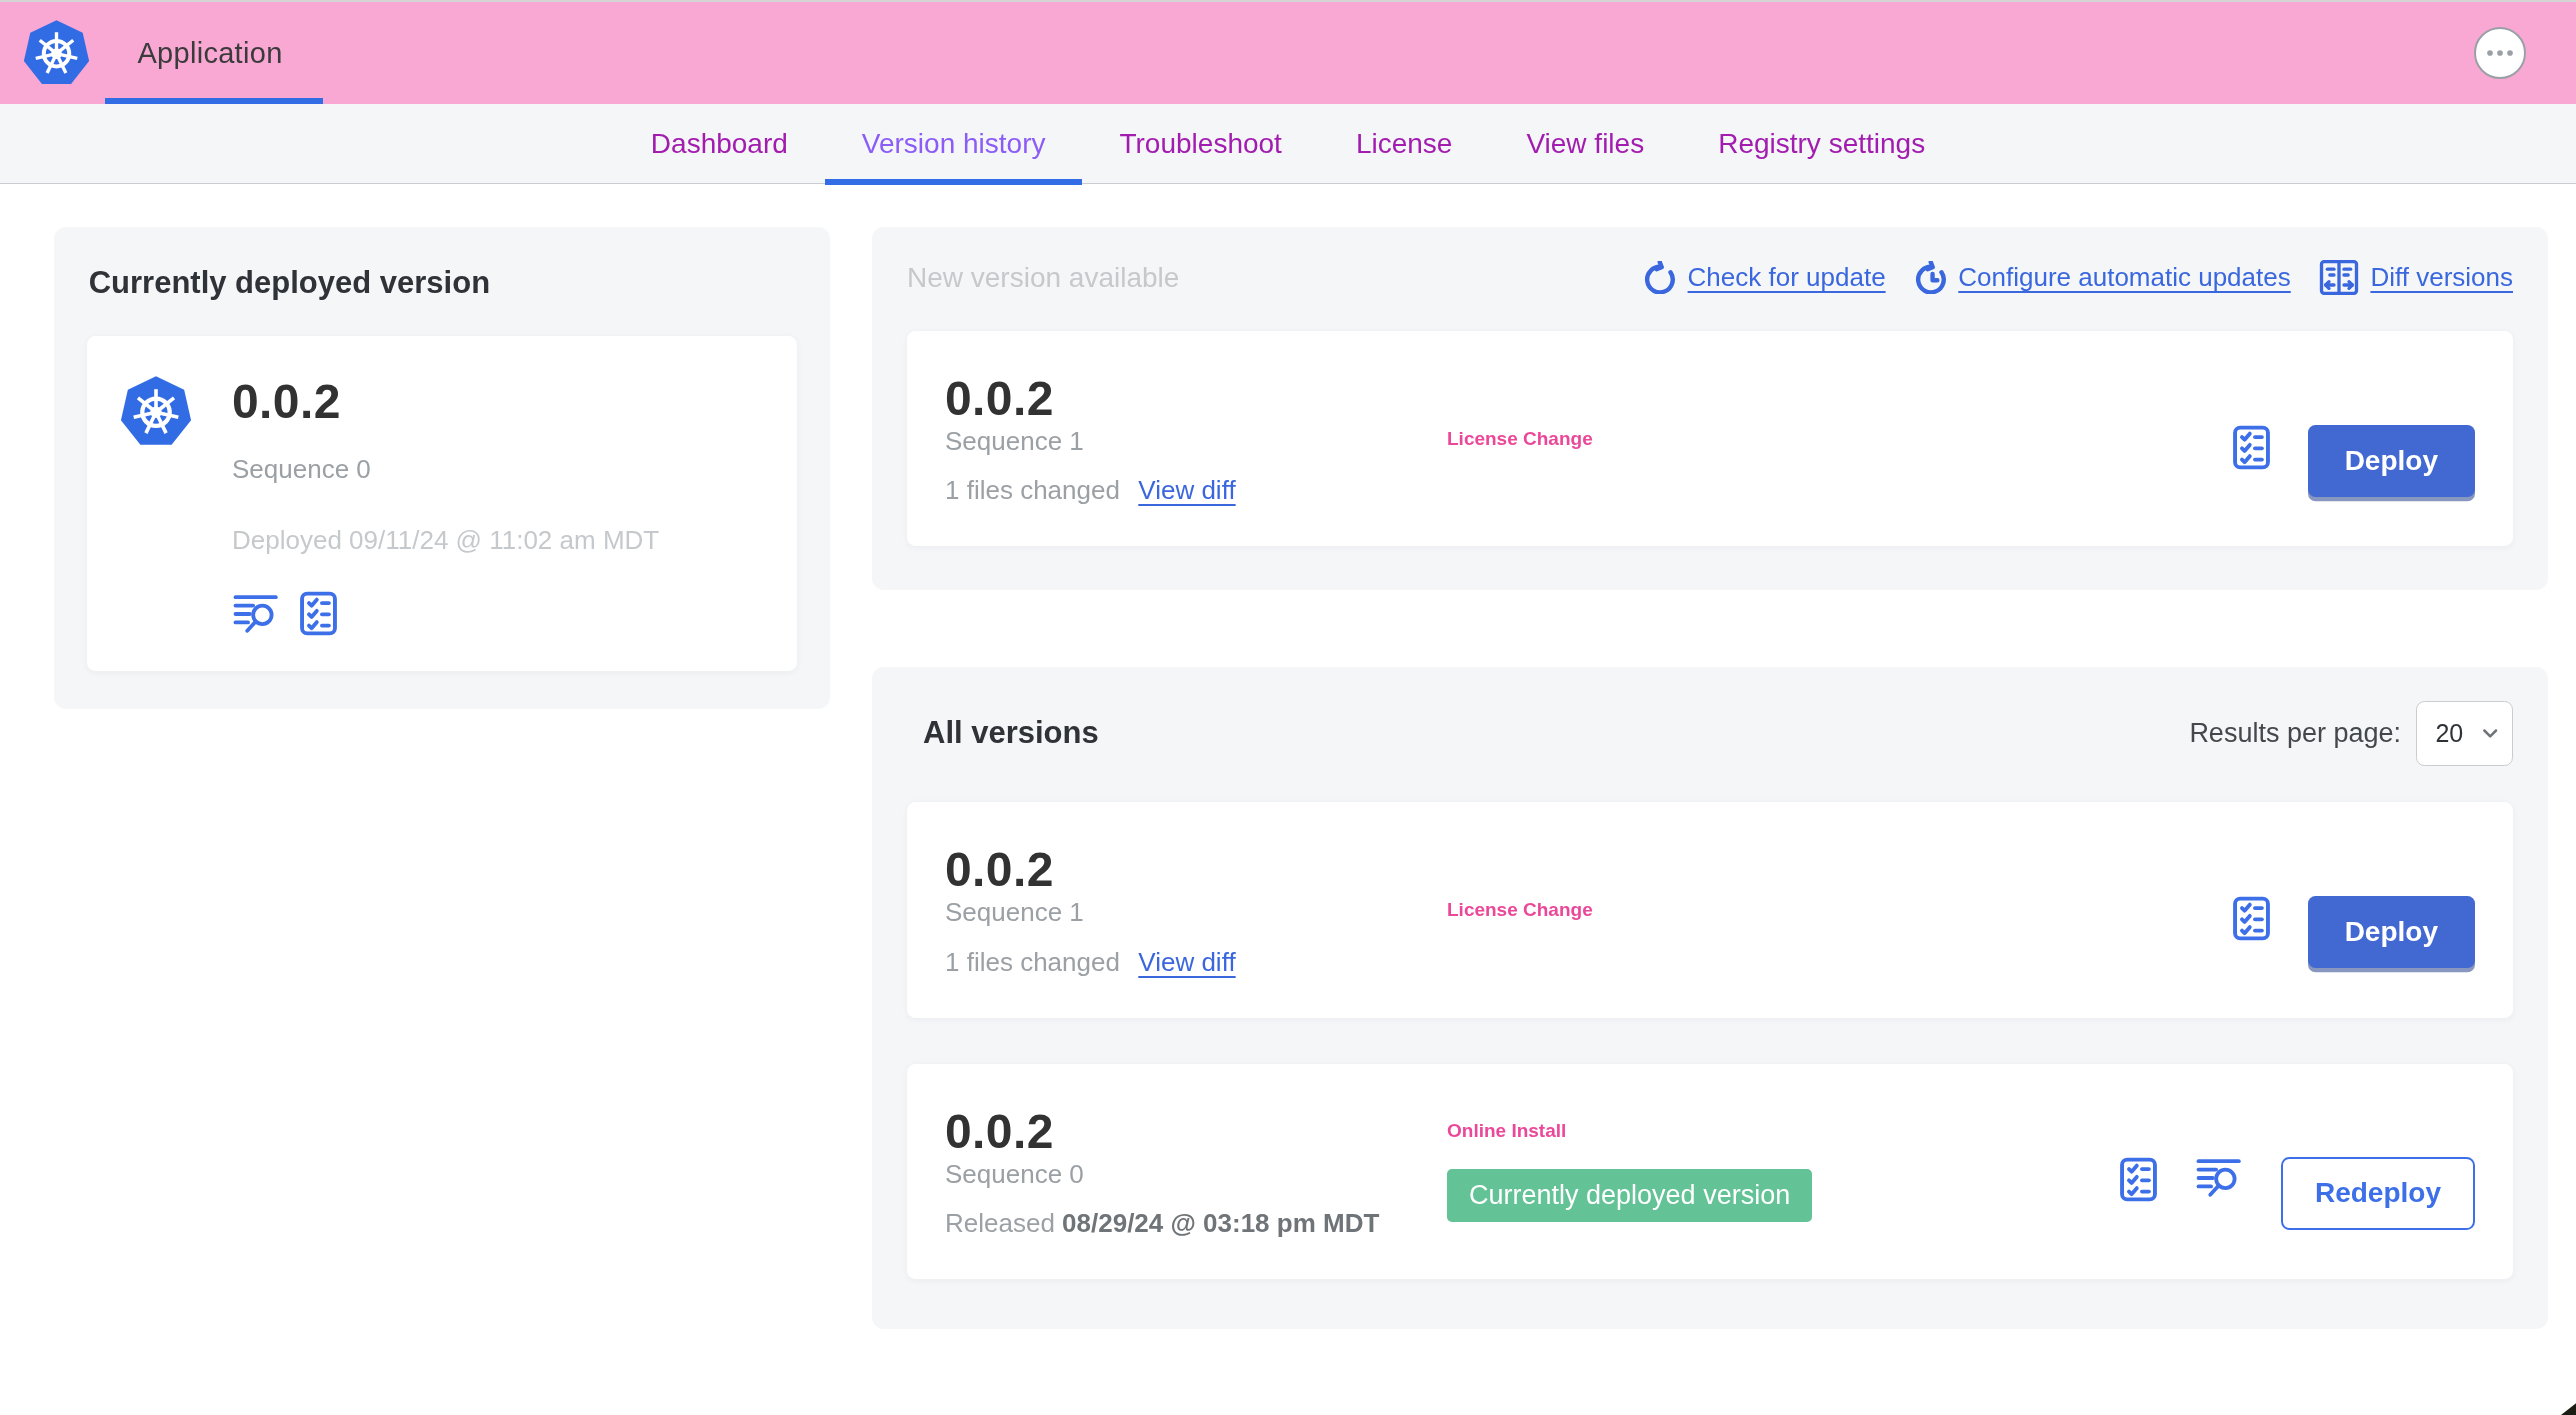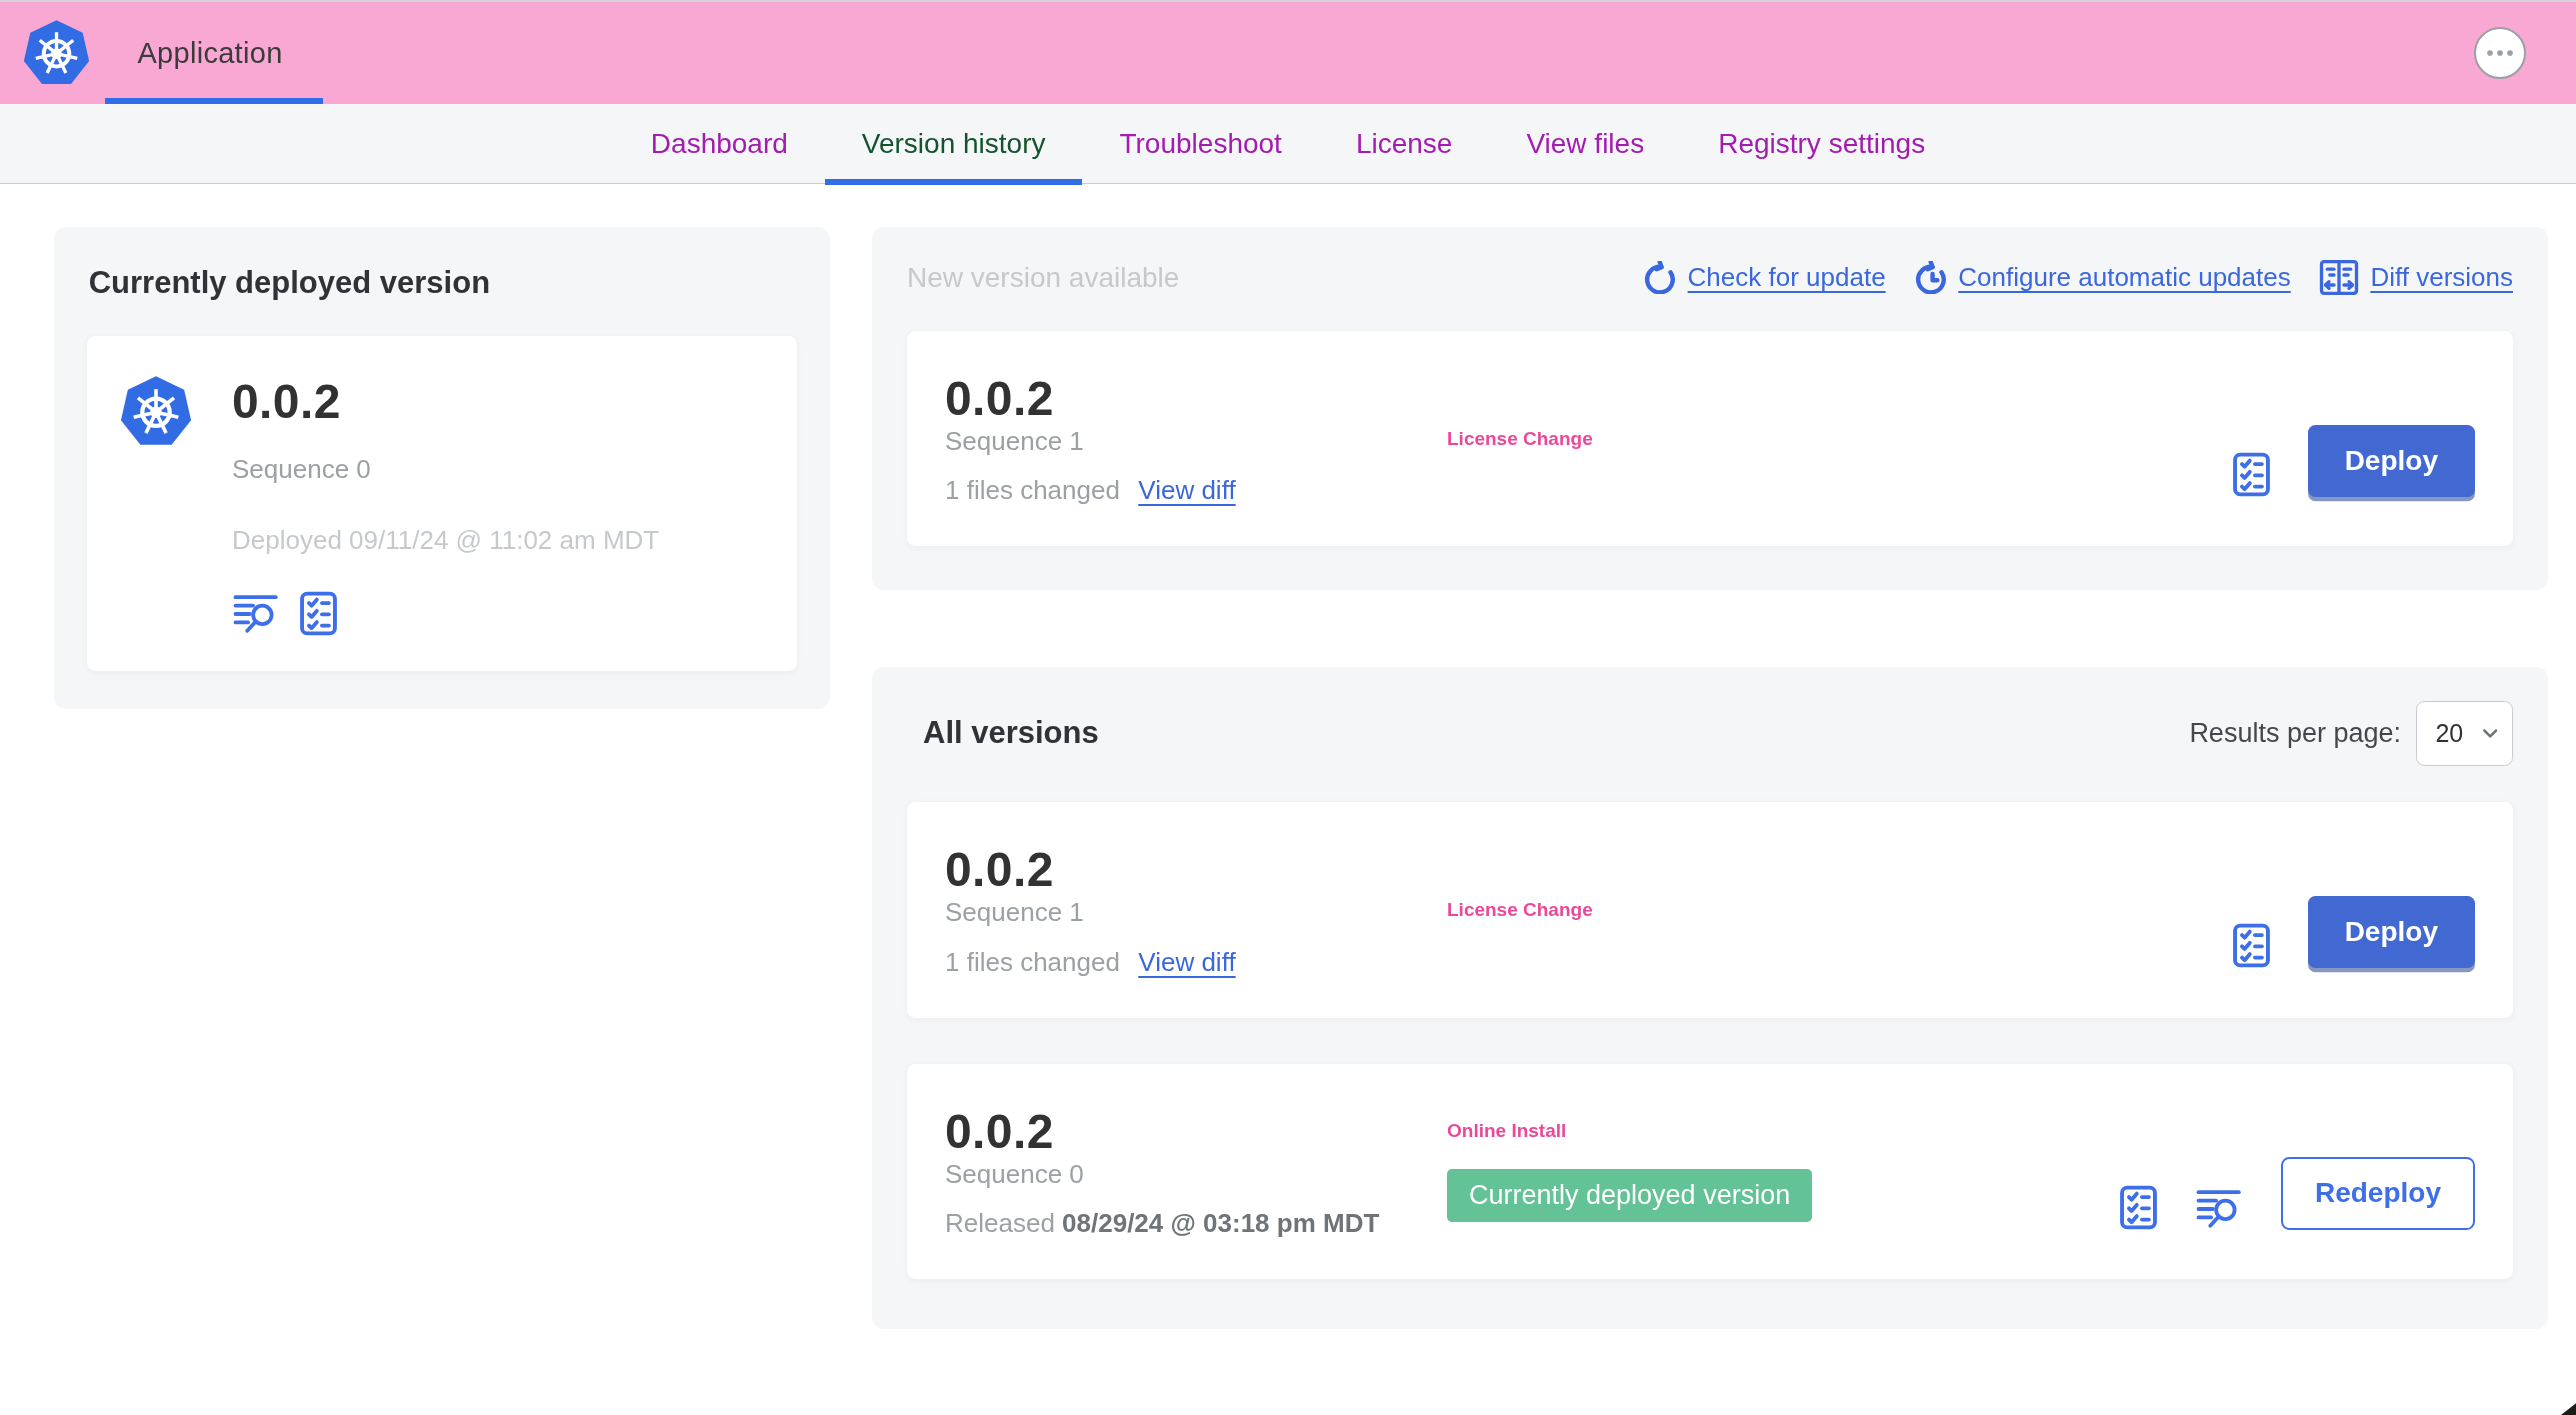--- a/index.html
+++ b/index.html
@@ -16,21 +16,21 @@
   .header-spacer { flex:1; }
   .more-btn { width:52px; height:52px; border-radius:50%; border:2.5px solid #9aa0a6;
     background:#fff; display:flex; align-items:center; justify-content:center; cursor:pointer; }
   .more-btn svg { width:30px; height:10px; }
 
   
   .subnav { height:80px; background:#f4f6f8; border-bottom:1.7px solid #c9ccd0;
     display:flex; justify-content:center; }
   .subnav-tab { position:relative; padding:0 37px; display:flex; align-items:center;
     font-size:28px; color:#a21caf; cursor:pointer; white-space:nowrap; }
-  .subnav-tab.active { color:#14532d; }
+  .subnav-tab.active { color:#8b5cf6; }
   .subnav-tab.active::after { content:""; position:absolute; left:0; right:0; bottom:-1.7px;
     height:5.9px; background:#326de6; }
 
   
   .main { display:flex; gap:42px; padding:43px 28px 59px 54px; background:#fff; }
   .gray-card { background:#f4f6f8; border-radius:11.7px; }
 
   .left-col { flex:0 0 776px; }
   .deployed-card { padding:33px 33px 38px; }
   .card-title { font-size:31px; font-weight:bold; color:#2f3237; margin:5px 0 35px 1.7px; }
@@ -58,21 +58,21 @@
   
   .version-row { margin-top:35px; padding:40px 38px; display:flex; align-items:center; }
   .vr-left { flex:0 0 502px; }
   .vr-seq { font-size:26px; color:#9ba0a5; }
   .vr-files { margin-top:18.4px; font-size:26px; color:#9ba0a5; display:flex; gap:18.4px; align-items:baseline; }
   .view-diff { color:#3a67de; font-weight:500; text-decoration:underline; text-underline-offset:5px; cursor:pointer; }
   .vr-mid { flex:1; min-width:0; }
   .vr-source { font-size:19px; color:#ec4899; font-weight:600; }
   .deployed-badge { display:inline-block; margin-top:27px; background:#63c296; color:#fff;
     font-size:27px; padding:11px 22px; border-radius:5px; }
-  .vr-actions { display:flex; align-items:flex-end; gap:37px;margin-top:44px; }
+  .vr-actions { display:flex; align-items:flex-start; gap:37px;margin-top:44px; }
   .btn-primary { background:#4269d2; color:#fff; font-size:28px; font-weight:bold;
     border:none; border-radius:7.5px; padding:20px 37px; cursor:pointer;
     box-shadow:0 4.2px 0 0 rgba(38,66,140,.55); font-family:inherit; }
   .btn-secondary { background:#fff; color:#3d6fe8; font-size:28px; font-weight:600;
     border:2.5px solid #3d6fe8; border-radius:8.4px; padding:18.4px 32px; cursor:pointer; font-family:inherit; }
   .vr-released { margin-top:18.4px; font-size:26px; color:#9ba0a5; }
   .vr-released b { color:#6f7478; }
 
   
   .allver-card { padding:32px 35px 50px; }

